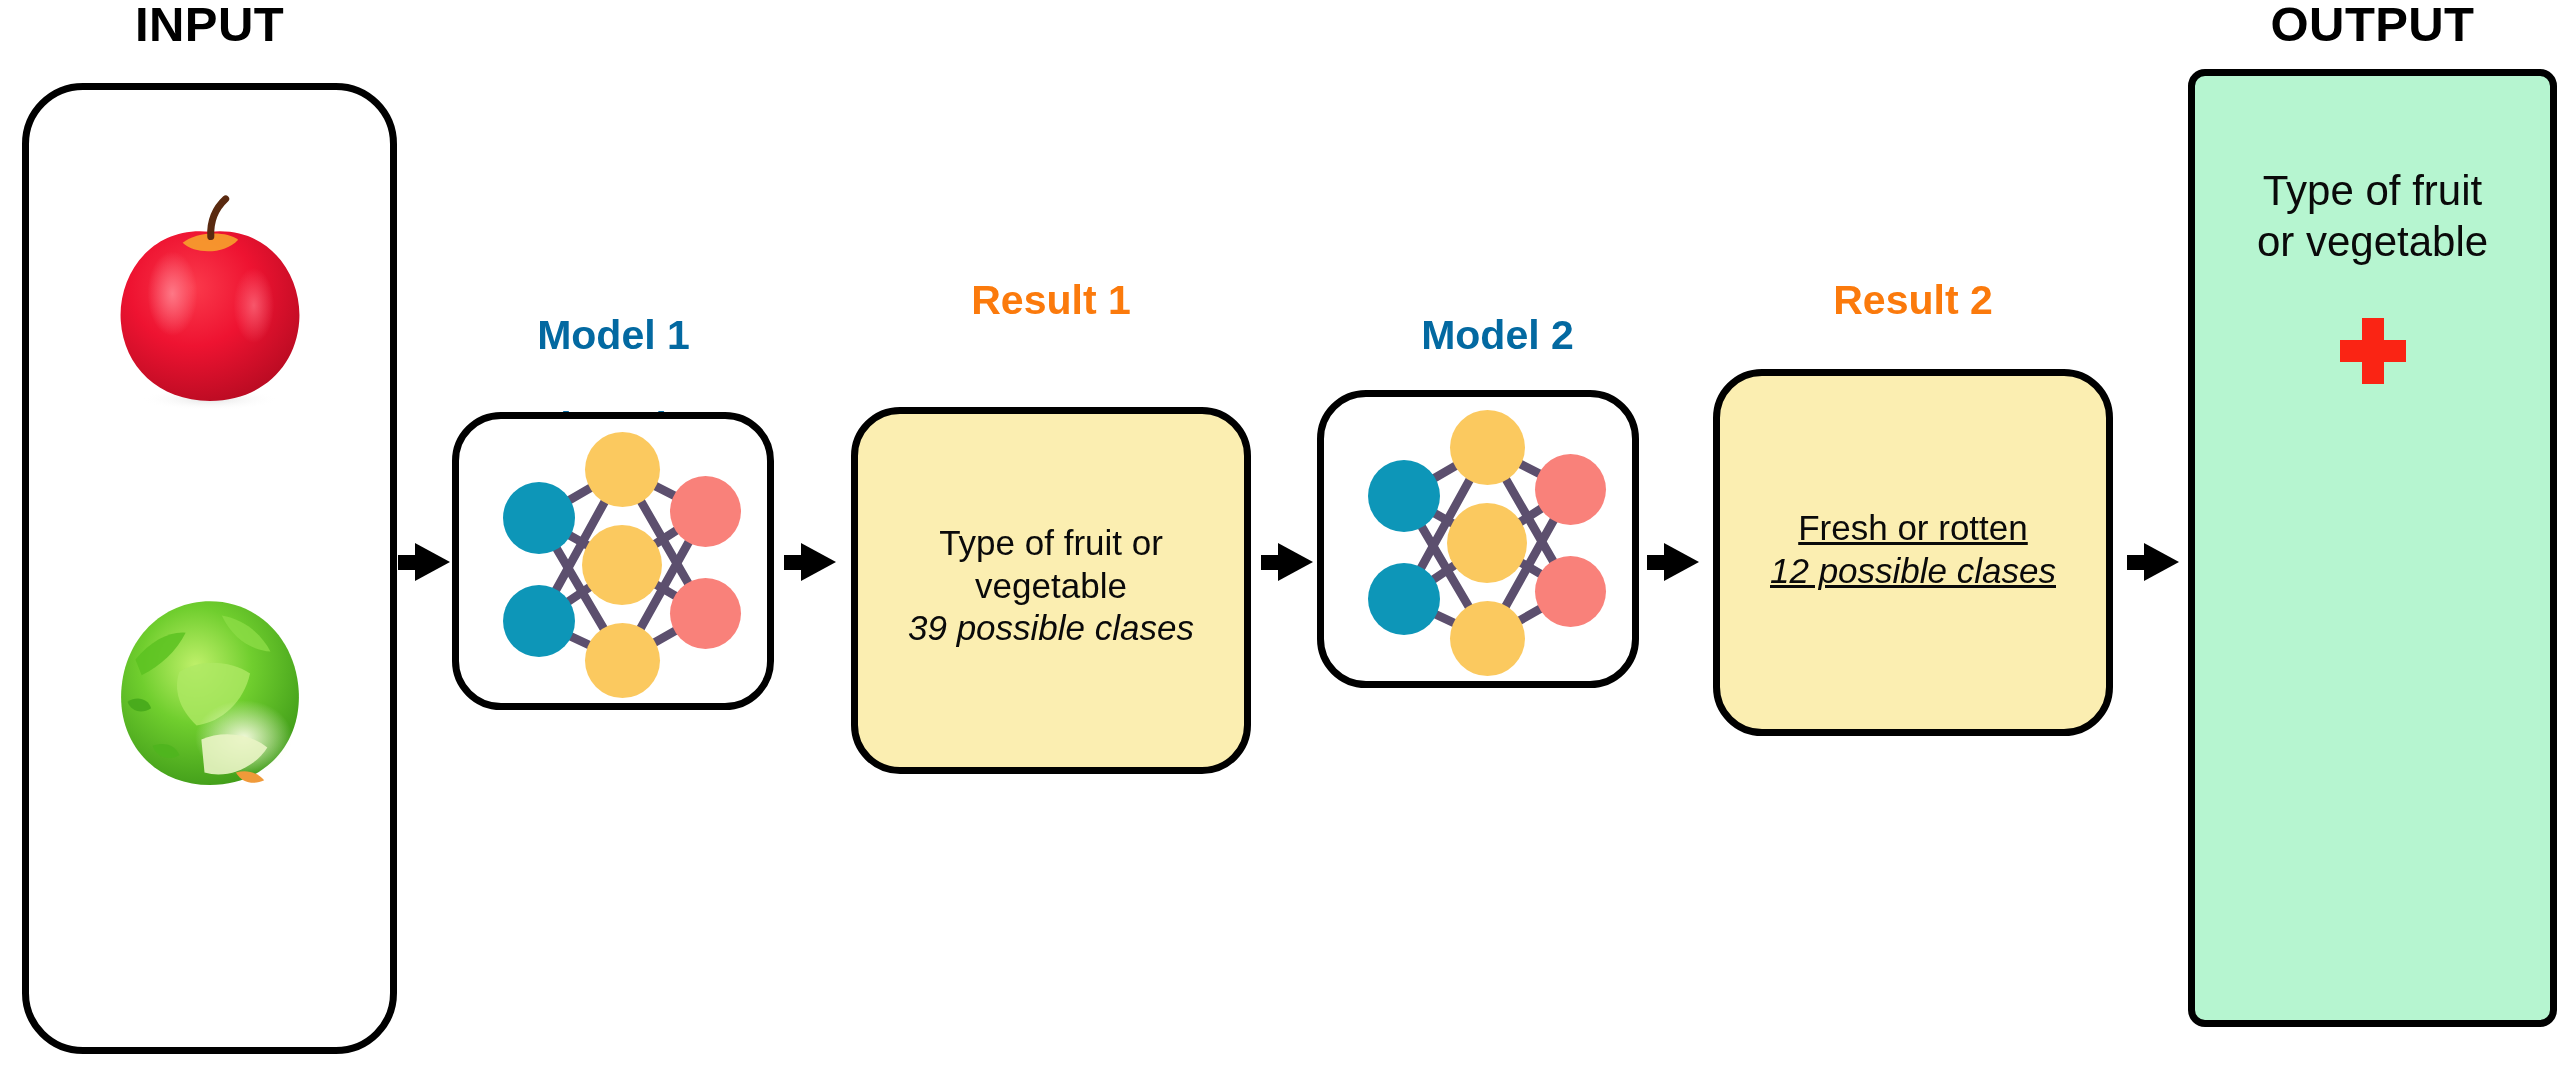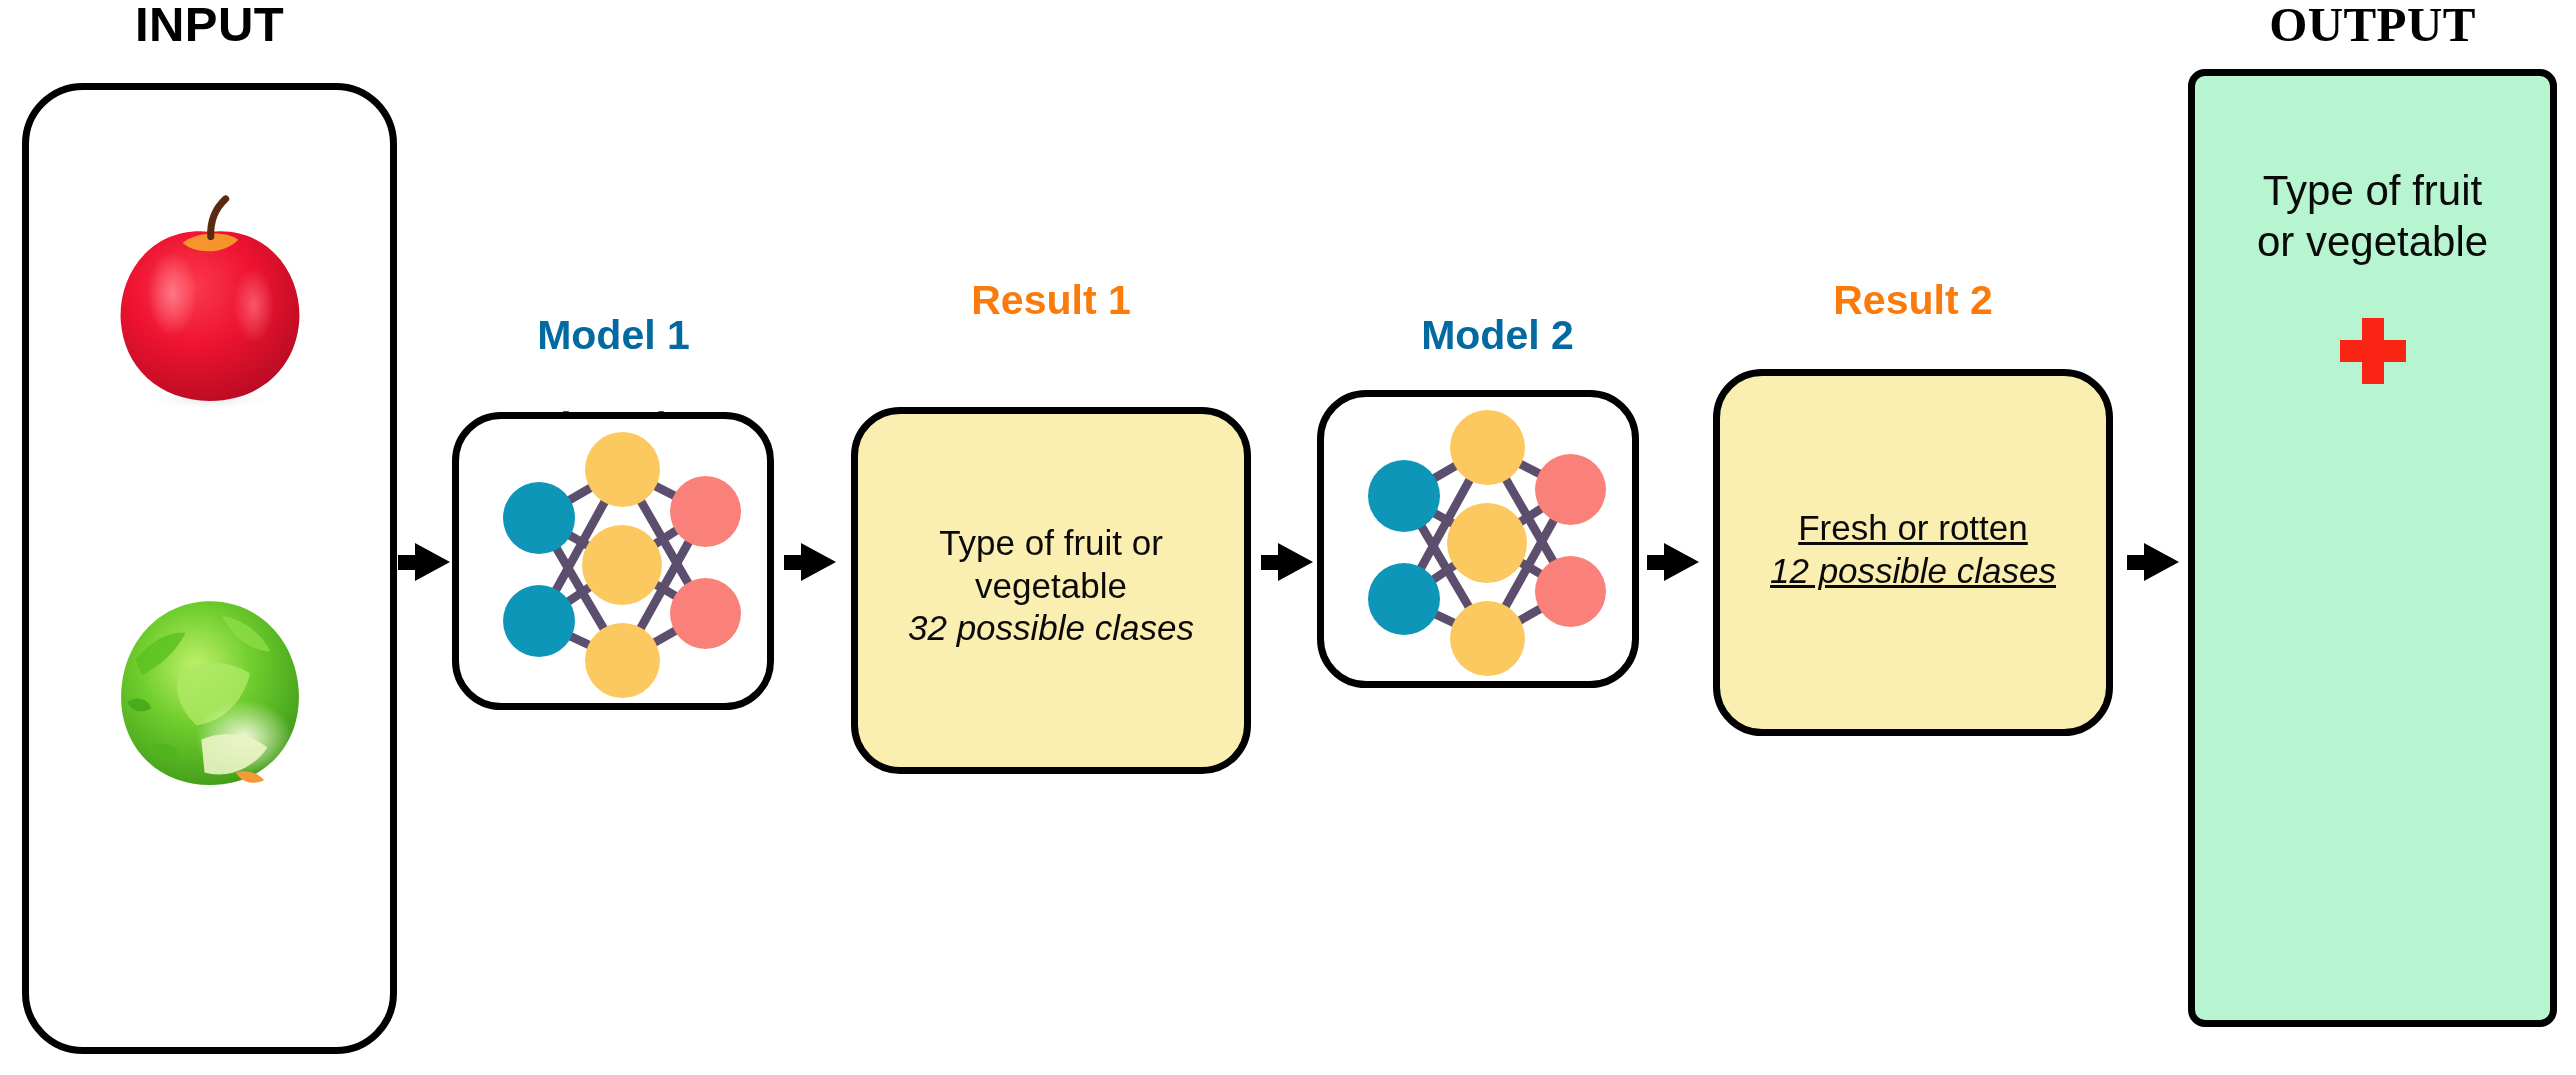--- a/index.html
+++ b/index.html
@@ -233,21 +233,21 @@
     <div class="shaft" style="left:0; top:11.8px; width:20.4px; height:15.7px;"></div>
     <div class="head" style="left:17px; top:0; border-width:19px 0 19px 35px;"></div>
   </div>
 
   <div class="stage-label result" style="left:847px; top:278px; width:408px; font-size:41px;">Result 1</div>
 
   <div class="panel result-panel" style="left:851px; top:367px; width:400px; height:367px;margin-top:40px;">
     <div class="panel-text" style="top:108px; font-size:35px;">
       <span class="line-main">Type of fruit or</span>
       <span class="line-main">vegetable</span>
-      <span class="line-sub">32 possible clases</span>
+      <span class="line-sub">39 possible clases</span>
     </div>
   </div>
 
   <div class="arrow" style="left:1261px; top:543px; width:53px; height:38px;">
     <div class="shaft" style="left:0; top:11.8px; width:20.4px; height:15.7px;"></div>
     <div class="head" style="left:17px; top:0; border-width:19px 0 19px 35px;"></div>
   </div>
 
   <div class="stage-label model" style="left:1313px; top:267px; width:369px; font-size:41px;">
     <span>Model 2</span><br>
@@ -294,21 +294,21 @@
       <span class="line-main">Fresh or rotten</span>
       <span class="line-sub">12 possible clases</span>
     </div>
   </div>
 
   <div class="arrow" style="left:2127px; top:543px; width:53px; height:38px;">
     <div class="shaft" style="left:0; top:11.8px; width:20.4px; height:15.7px;"></div>
     <div class="head" style="left:17px; top:0; border-width:19px 0 19px 35px;"></div>
   </div>
 
-  <div class="caption" style="left:2188px; top:0px; width:369px; font-size:49px;font-family:Liberation Serif, serif;">OUTPUT</div>
+  <div class="caption" style="left:2188px; top:0px; width:369px; font-size:49px;">OUTPUT</div>
 
   <div class="panel output-panel" style="left:2188px; top:69px; width:369px; height:958px;">
 
     <div class="output-text" style="top:89px; font-size:42px;">
       <span>Type of fruit</span><br>
       <span>or vegetable</span>
     </div>
 
     <div class="plus-mark" style="top:242px; width:66px; height:66px;">
       <div class="bar-h" style="left:0; top:22px; width:66px; height:22px;"></div>

